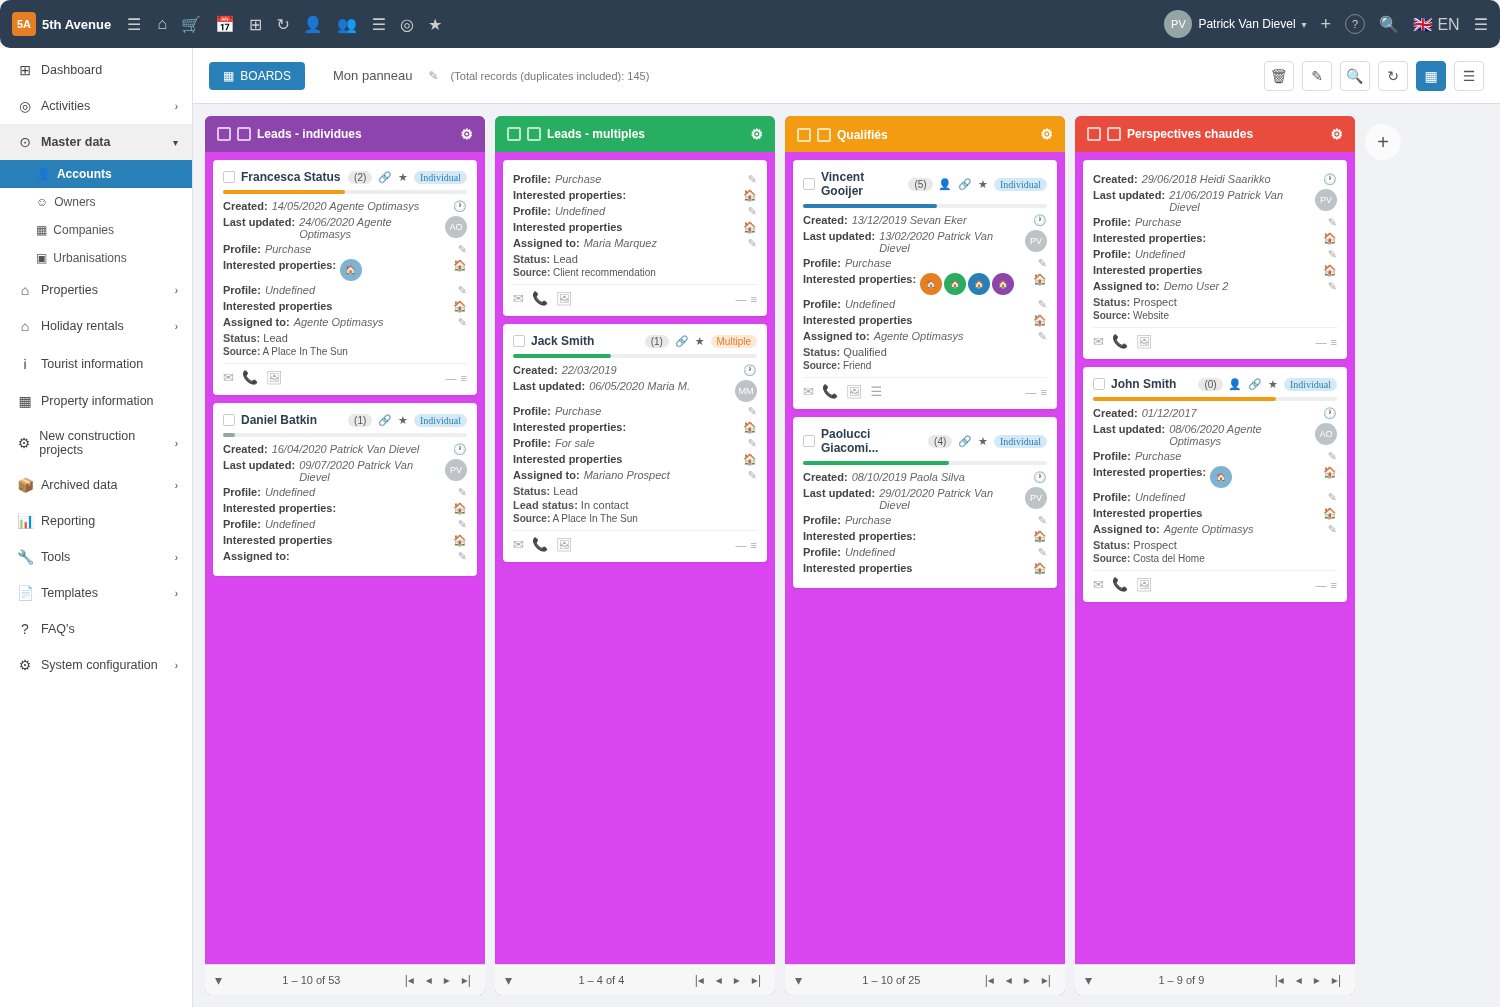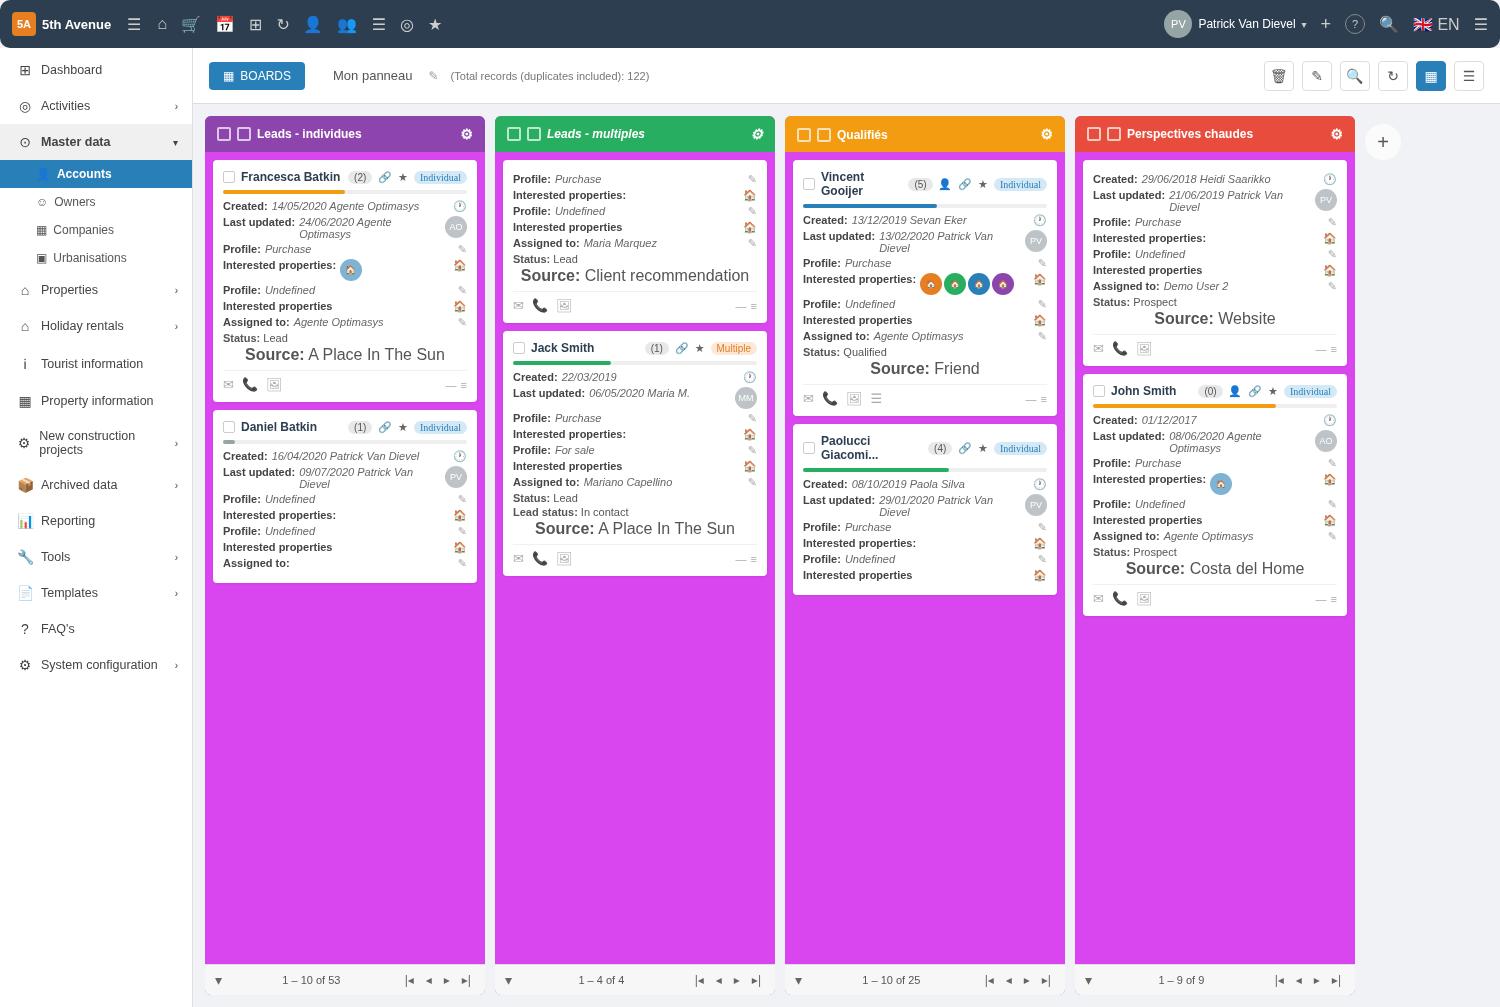--- a/index.html
+++ b/index.html
@@ -53,21 +53,21 @@
     
     .board-area { flex: 1; overflow-x: auto; overflow-y: hidden; padding: 12px; display: flex; gap: 10px; background: #f0f2f5; }
 
     
     .board-col { width: 280px; flex-shrink: 0; display: flex; flex-direction: column; background: #d946ef; border-radius: 6px; overflow: hidden; max-height: 100%; }
     .col-header { padding: 10px 12px; display: flex; align-items: center; gap: 6px; color: #fff; font-weight: 600; font-size: 12px; }
     .col-header .col-icon { width: 14px; height: 14px; border: 2px solid rgba(255,255,255,0.7); border-radius: 2px; }
     .col-header .col-title { flex: 1; }
     .col-header .gear-icon { cursor: pointer; font-size: 14px; }
     .col-leads-ind { background: #8e44ad; }
-    .col-leads-mult { background: #27ae60; font-style: italic; }
+    .col-leads-mult { background: #27ae60; }
     .col-qualifies { background: #f39c12; align-items: flex-end; }
     .col-perspectives { background: #e74c3c; }
 
     
     .col-cards { flex: 1; overflow-y: auto; padding: 8px; display: flex; flex-direction: column; gap: 8px; }
     .card { background: #fff; border-radius: 4px; padding: 10px; box-shadow: 0 1px 3px rgba(0,0,0,0.08); }
     .card-header { display: flex; align-items: center; gap: 6px; margin-bottom: 6px; }
     .card-checkbox { width: 12px; height: 12px; border: 1px solid #ccc; border-radius: 2px; flex-shrink: 0; }
     .card-name { font-weight: 600; font-size: 12px; color: #2c3e50; flex: 1; }
     .card-badge { font-size: 10px; padding: 1px 6px; border-radius: 10px; font-weight: 500; }
@@ -85,21 +85,21 @@
 
     .card-field { display: flex; align-items: flex-start; gap: 4px; margin: 3px 0; font-size: 11px; color: #555; }
     .card-field-label { font-weight: 600; color: #444; white-space: nowrap; }
     .card-field-value { color: #666; flex: 1; font-style: italic; }
     .card-field-icon { margin-left: auto; font-size: 11px; color: #aaa; cursor: pointer; }
 
     .card-avatar { width: 22px; height: 22px; border-radius: 50%; background: #bdc3c7; display: inline-flex; align-items: center; justify-content: center; font-size: 9px; color: #fff; overflow: hidden; }
     .card-avatar-row { display: flex; gap: 2px; flex-wrap: wrap; }
 
     .card-status { font-size: 11px; color: #555; margin: 2px 0; }
-    .card-source { font-size: 16px; color: #555; margin: 2px 0; text-align: center; }
+    .card-source { font-size: 10px; color: #555; margin: 2px 0; }
 
     .card-footer { display: flex; align-items: center; gap: 8px; margin-top: 6px; padding-top: 6px; border-top: 1px solid #f0f0f0; }
     .card-footer-icon { font-size: 13px; color: #aaa; cursor: pointer; }
     .card-footer-dots { margin-left: auto; color: #aaa; font-size: 11px; display: flex; gap: 4px; }
 
     
     .col-footer { padding: 6px 10px; border-top: 1px solid #e0e0e0; background: #f7f7f7; display: flex; align-items: center; justify-content: space-between; font-size: 11px; color: #666; }
     .col-footer-nav { display: flex; align-items: center; gap: 4px; }
     .col-footer-btn { background: none; border: none; cursor: pointer; color: #666; font-size: 12px; padding: 2px 4px; }
     .col-footer-btn:disabled { color: #ccc; }
@@ -238,21 +238,21 @@
 
   <div class="main-content">
 
     <div class="sub-header">
       <button class="boards-btn">
         <span>▦</span>
         <span>BOARDS</span>
       </button>
       <span class="sub-header-title">Mon panneau</span>
       <span class="sub-header-edit">✎</span>
-      <span class="sub-header-info">(Total records (duplicates included): 122)</span>
+      <span class="sub-header-info">(Total records (duplicates included): 145)</span>
       <div class="sub-header-right">
         <div class="icon-btn">🗑</div>
         <div class="icon-btn">✎</div>
         <div class="icon-btn">🔍</div>
         <div class="icon-btn">↻</div>
         <div class="icon-btn active">▦</div>
         <div class="icon-btn">☰</div>
       </div>
     </div>
 
@@ -263,21 +263,21 @@
           <div class="col-icon"></div>
           <div class="col-icon"></div>
           <span class="col-title">Leads - individues</span>
           <span class="gear-icon">⚙</span>
         </div>
         <div class="col-cards">
 
           <div class="card">
             <div class="card-header">
               <div class="card-checkbox"></div>
-              <span class="card-name">Francesca Batkin</span>
+              <span class="card-name">Francesca Status</span>
               <span class="card-badge badge-count">(2)</span>
               <span class="card-icon">🔗</span>
               <span class="card-icon">★</span>
               <span class="card-badge badge-individual">Individual</span>
             </div>
             <div class="progress-bar">
               <div class="progress-fill prog-yellow" style="width:50%;"></div>
             </div>
             <div class="card-field">
               <span class="card-field-label">Created:</span>
@@ -468,21 +468,21 @@
               <span class="card-field-label">Profile:</span>
               <span class="card-field-value">For sale</span>
               <span class="card-field-icon">✎</span>
             </div>
             <div class="card-field">
               <span class="card-field-label">Interested properties</span>
               <span class="card-field-icon">🏠</span>
             </div>
             <div class="card-field">
               <span class="card-field-label">Assigned to:</span>
-              <span class="card-field-value">Mariano Capellino</span>
+              <span class="card-field-value">Mariano Prospect</span>
               <span class="card-field-icon">✎</span>
             </div>
             <div class="card-status"><strong>Status:</strong> Lead</div>
             <div class="card-status"><strong>Lead status:</strong> In contact</div>
             <div class="card-source"><strong>Source:</strong> A Place In The Sun</div>
             <div class="card-footer">
               <span class="card-footer-icon">✉</span>
               <span class="card-footer-icon">📞</span>
               <span class="card-footer-icon">🖼</span>
               <div class="card-footer-dots">

